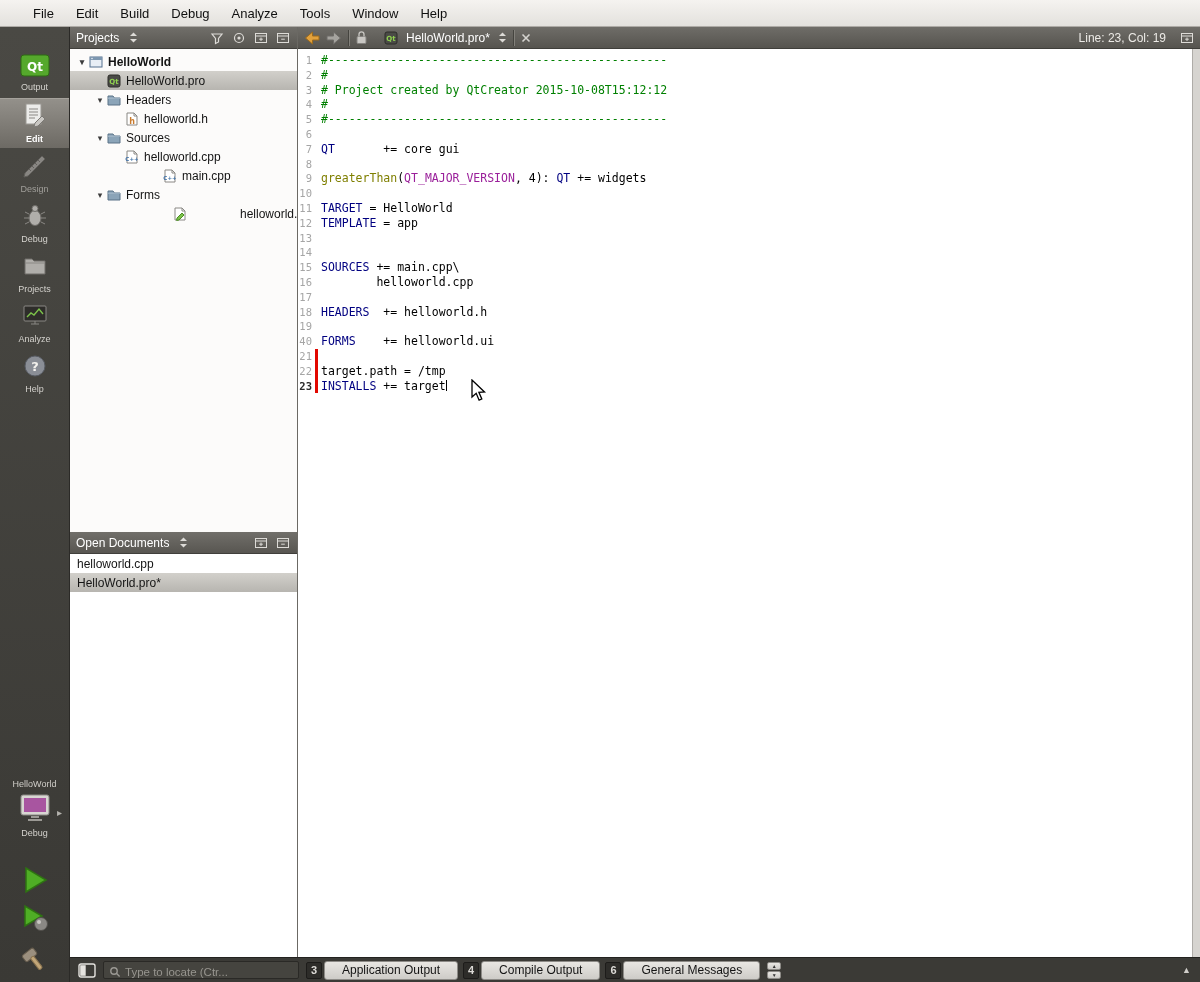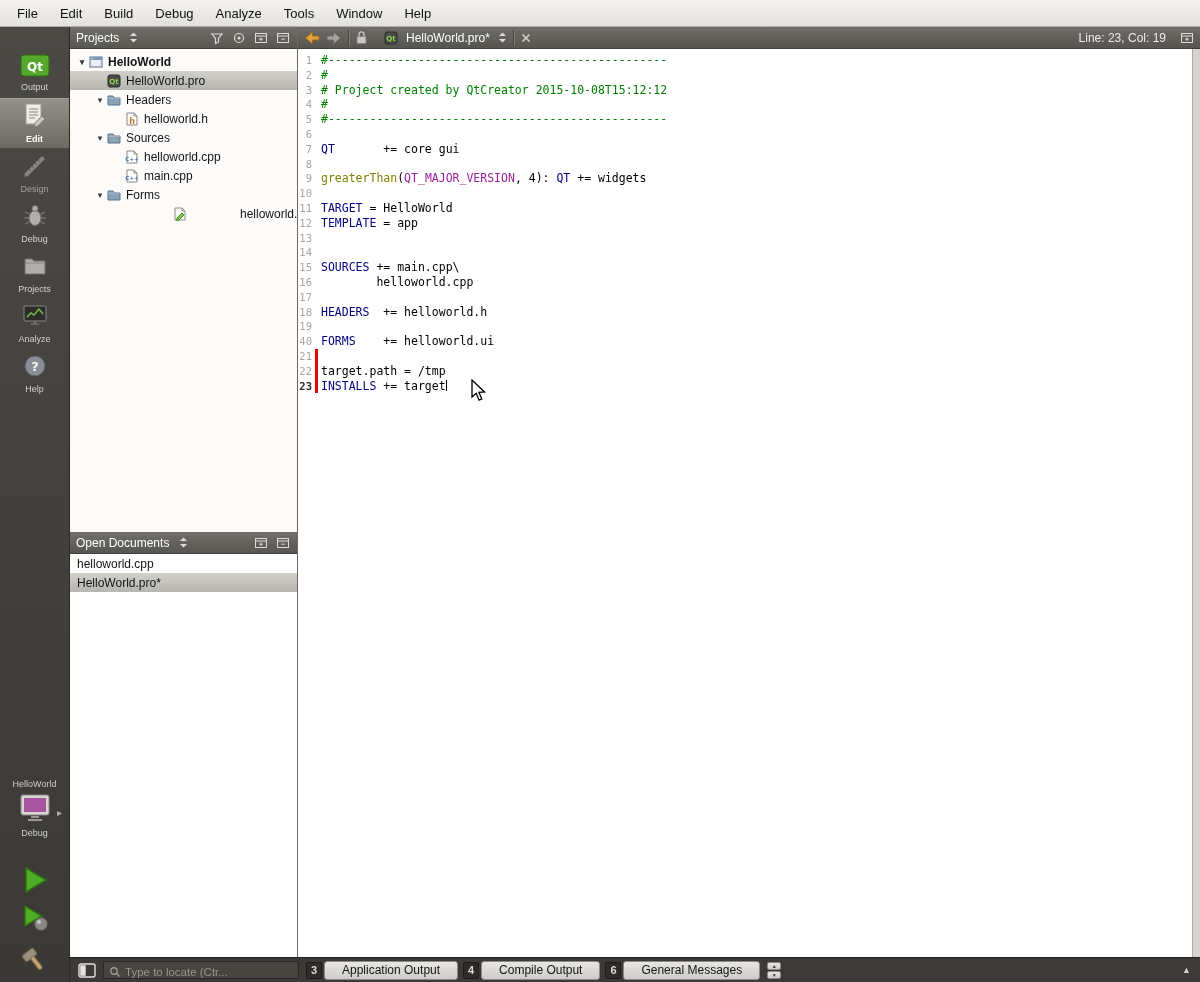--- a/index.html
+++ b/index.html
@@ -3,21 +3,21 @@
 <meta charset="utf-8">
 <style>
   *{margin:0;padding:0;box-sizing:border-box}
   html,body{background:#000}
   #app{position:relative;width:1200px;height:982px;overflow:hidden;background:#fff;
        font-family:"Liberation Sans",sans-serif;-webkit-font-smoothing:antialiased}
 
   
   .menubar{position:absolute;left:0;top:0;width:1200px;height:27px;
     background:linear-gradient(#f5f3f0,#e3e1dd);border-bottom:1px solid #aeaba6;
-    display:flex;align-items:stretch;padding-left:6px}
+    display:flex;align-items:stretch;padding-left:22px}
   .menu-item{display:flex;align-items:center;padding:0 11px;font-size:13px;color:#101010;cursor:default}
   .menu-item::first-letter{text-decoration:underline}
 
   
   .sidebar{position:absolute;left:0;top:27px;width:70px;height:955px;
     background:linear-gradient(#4a4944,#3a3935);border-right:1px solid #2b2a27}
   .modes{margin-top:21px}
   .mode{width:69px;height:50px;display:flex;flex-direction:column;align-items:center;justify-content:center;gap:1px}
   .mode.selected{background:linear-gradient(#94918b,#6d6a64);box-shadow:inset 0 1px 0 #a5a29c}
   .mode-label{font-size:9px;color:#d4d2cd}
@@ -293,21 +293,21 @@
           <span class="tspace"></span>
           <span class="nicon">
             <svg width="14" height="14" viewBox="0 0 14 14">
               <path d="M2 1h7l3 3v9H2z" fill="#fff" stroke="#8a8884"></path>
               <path d="M9 1v3h3" fill="none" stroke="#8a8884"></path>
               <text x="7" y="11" font-size="5.5" font-weight="bold" fill="#3b6ea5" text-anchor="middle" font-family="DejaVu Sans,sans-serif">C++</text>
             </svg>
           </span>
           <span class="tlabel">helloworld.cpp</span>
         </div>
-        <div class="trow" style="padding-left: 42px;">
+        <div class="trow" style="padding-left: 32px; margin-left: 48px;">
           <span class="tspace"></span>
           <span class="nicon">
             <svg width="14" height="14" viewBox="0 0 14 14">
               <path d="M2 1h7l3 3v9H2z" fill="#fff" stroke="#8a8884"></path>
               <path d="M9 1v3h3" fill="none" stroke="#8a8884"></path>
               <text x="7" y="11" font-size="5.5" font-weight="bold" fill="#3b6ea5" text-anchor="middle" font-family="DejaVu Sans,sans-serif">C++</text>
             </svg>
           </span>
           <span class="tlabel">main.cpp</span>
         </div>

